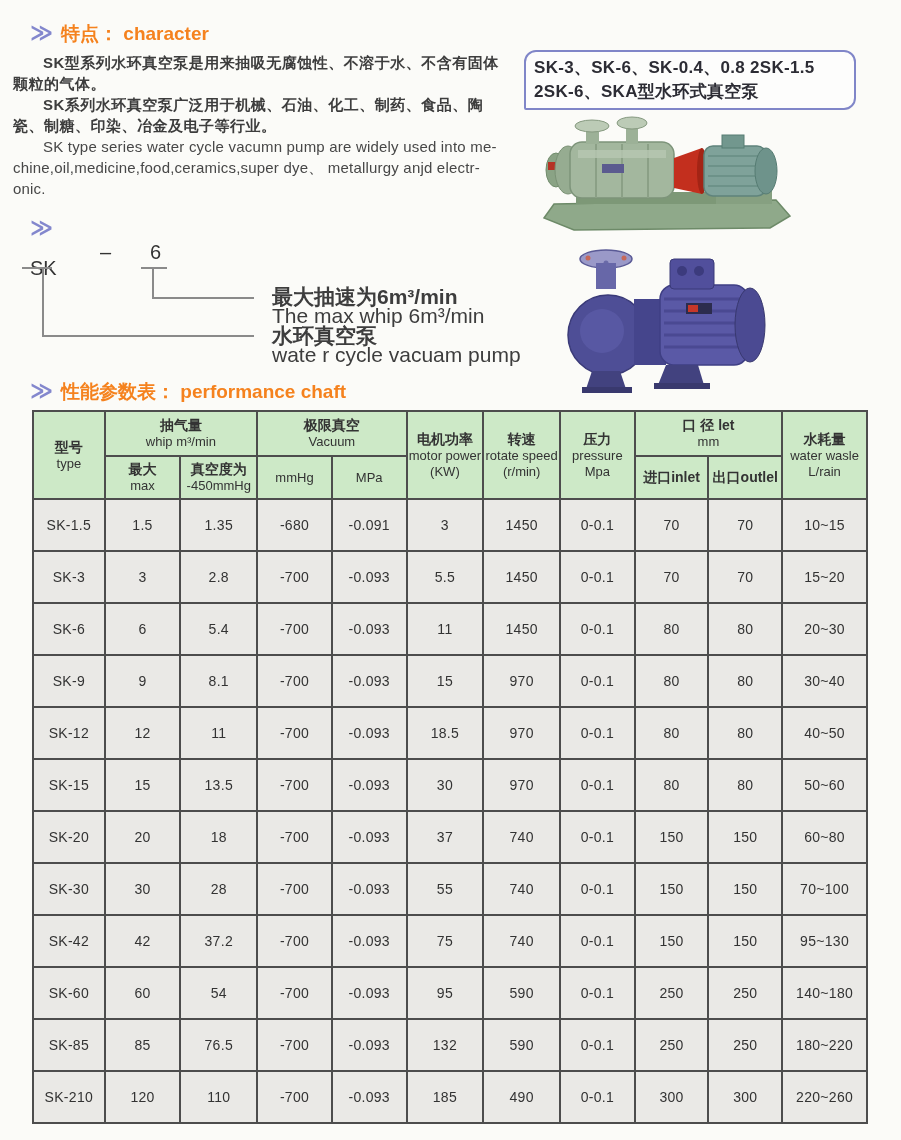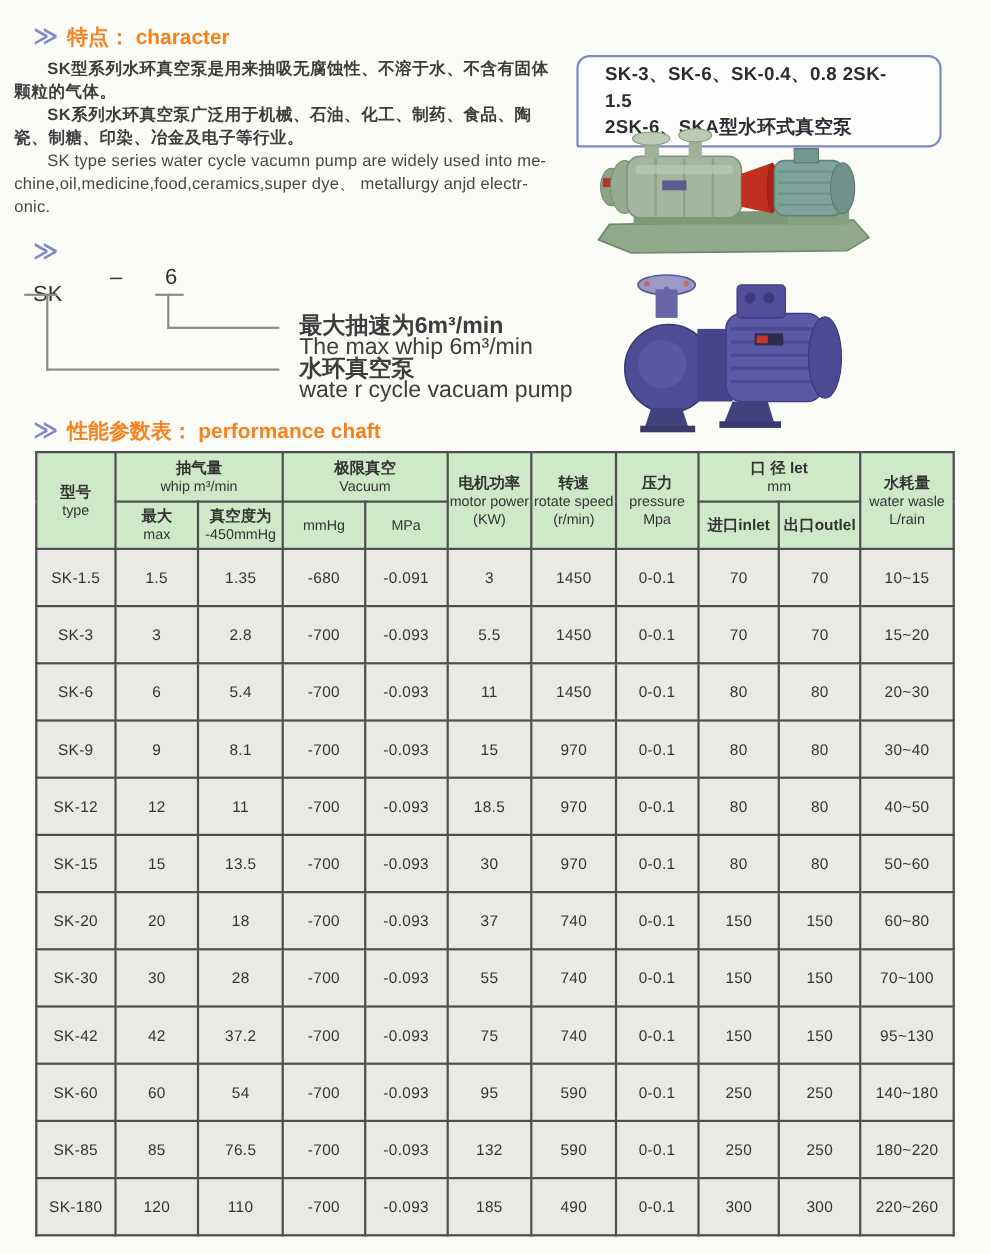--- a/index.html
+++ b/index.html
@@ -21,21 +21,21 @@
   .sec-title { color:#f5821e; font-size:19px; font-weight:bold; }
   
   .intro { position:absolute; left:13px; top:52px; width:488px; }
   .para { text-indent:2em; font-size:15px; line-height:21px; color:#3d3d3d; }
   .para.zh { font-weight:600; letter-spacing:0.5px; }
   .para.en { font-weight:400; color:#474747; letter-spacing:0.2px; }
   
   .prod-box {
     position:absolute; left:524px; top:50px; width:332px; min-height:58px;
     border:2px solid #8086c8; border-radius:12px 12px 12px 2px;
-    background:#fdfdfc; padding:4px 24px;
+    background:#fdfdfc; padding:4px 8px;
   }
   .prod-box div { font-size:17px; font-weight:bold; color:#2c2c34; line-height:24px; letter-spacing:0.3px; }
   
   .pump1 { position:absolute; left:538px; top:108px; }
   .pump2 { position:absolute; left:558px; top:243px; }
   
   .diag-code { position:absolute; font-size:20px; color:#333; font-weight:400; }
   .dline { position:absolute; background:#8a8a8a; }
   .diag-label { position:absolute; left:272px; font-size:21px; line-height:19px; color:#3d3d3d; }
   .diag-label.zh { font-weight:600; }
@@ -388,21 +388,21 @@
           <td>-700</td>
           <td>-0.093</td>
           <td>132</td>
           <td>590</td>
           <td>0-0.1</td>
           <td>250</td>
           <td>250</td>
           <td>180~220</td>
         </tr>
         <tr>
-          <td>SK-180</td>
+          <td>SK-210</td>
           <td>120</td>
           <td>110</td>
           <td>-700</td>
           <td>-0.093</td>
           <td>185</td>
           <td>490</td>
           <td>0-0.1</td>
           <td>300</td>
           <td>300</td>
           <td>220~260</td>

